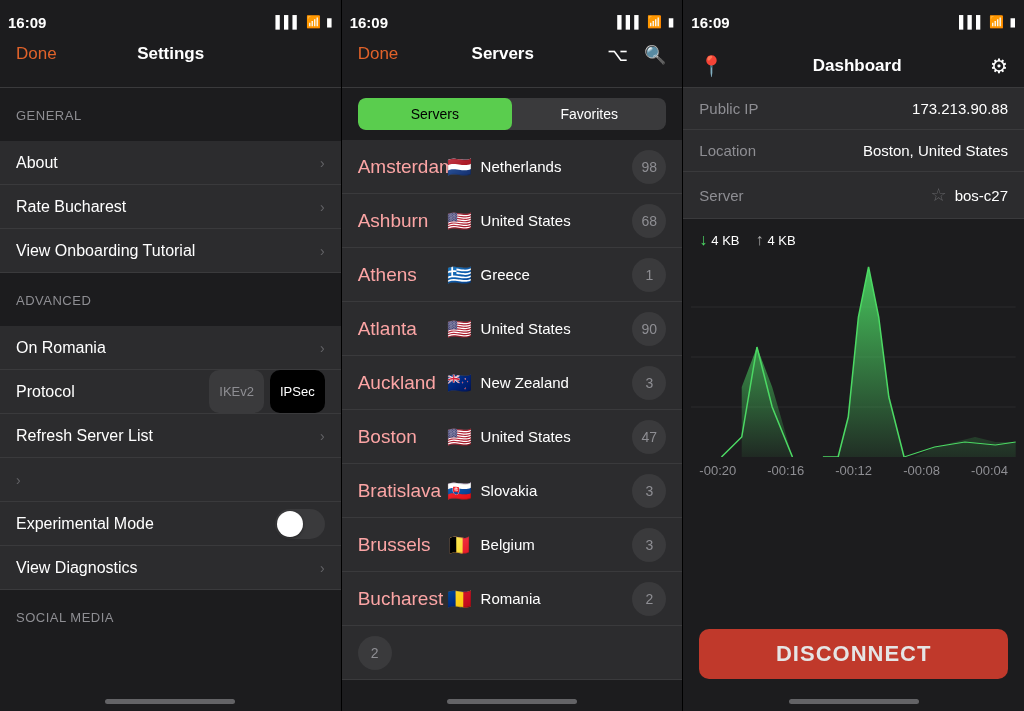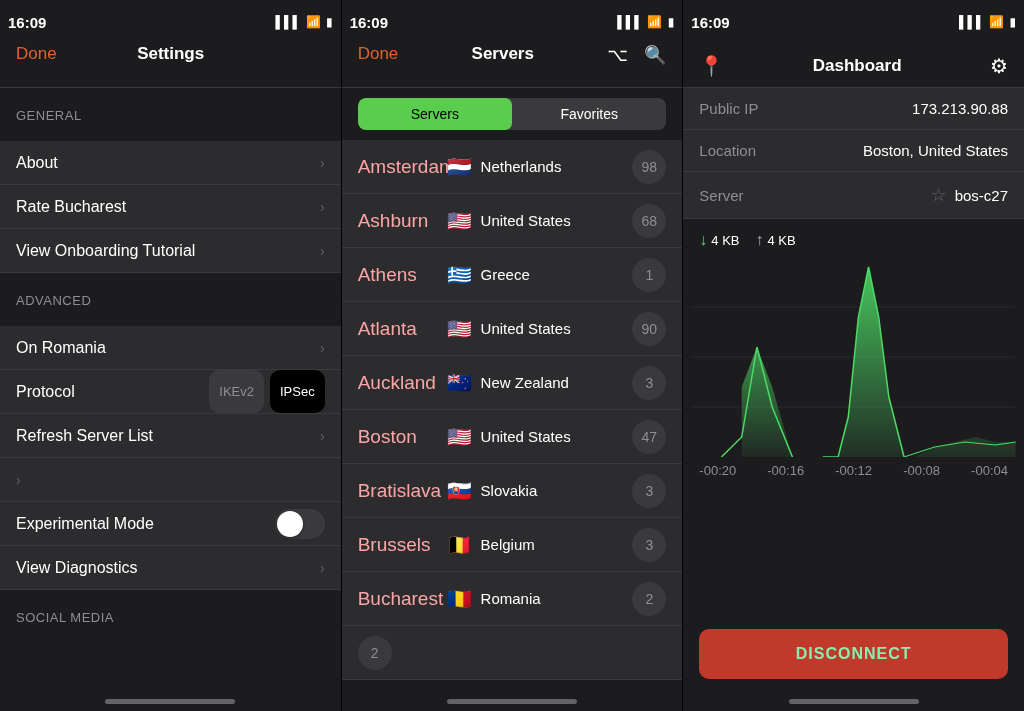--- a/index.html
+++ b/index.html
@@ -296,22 +296,22 @@
       background: #c0392b;
       border-radius: 10px;
       height: 50px;
       display: flex;
       align-items: center;
       justify-content: center;
       cursor: pointer;
       flex-shrink: 0;
     }
     .disconnect-label {
-      color: #86efac;
-      font-size: 16px;
+      color: #e5e5e5;
+      font-size: 22px;
       font-weight: 700;
       letter-spacing: 1px;
     }
 
     .home-indicator {
       height: 20px;
       display: flex;
       align-items: center;
       justify-content: center;
       flex-shrink: 0;

